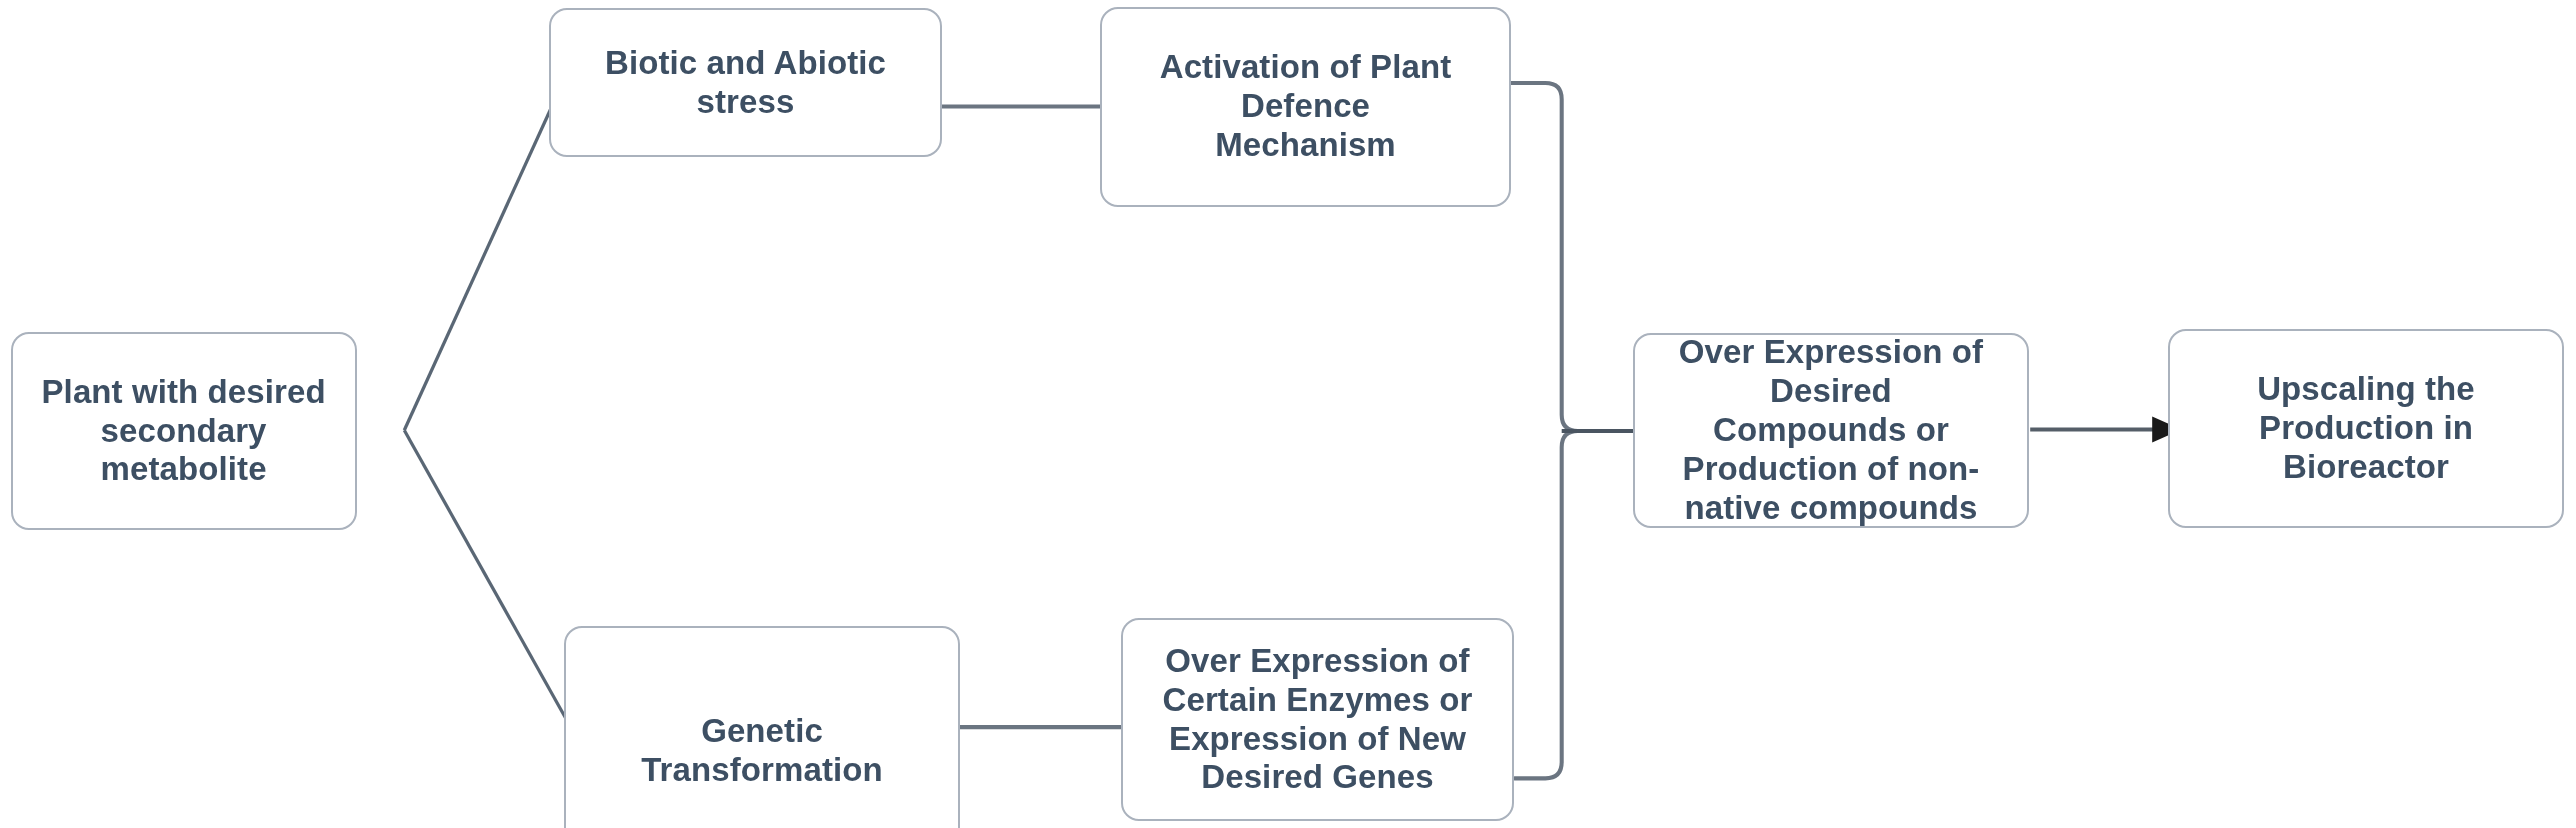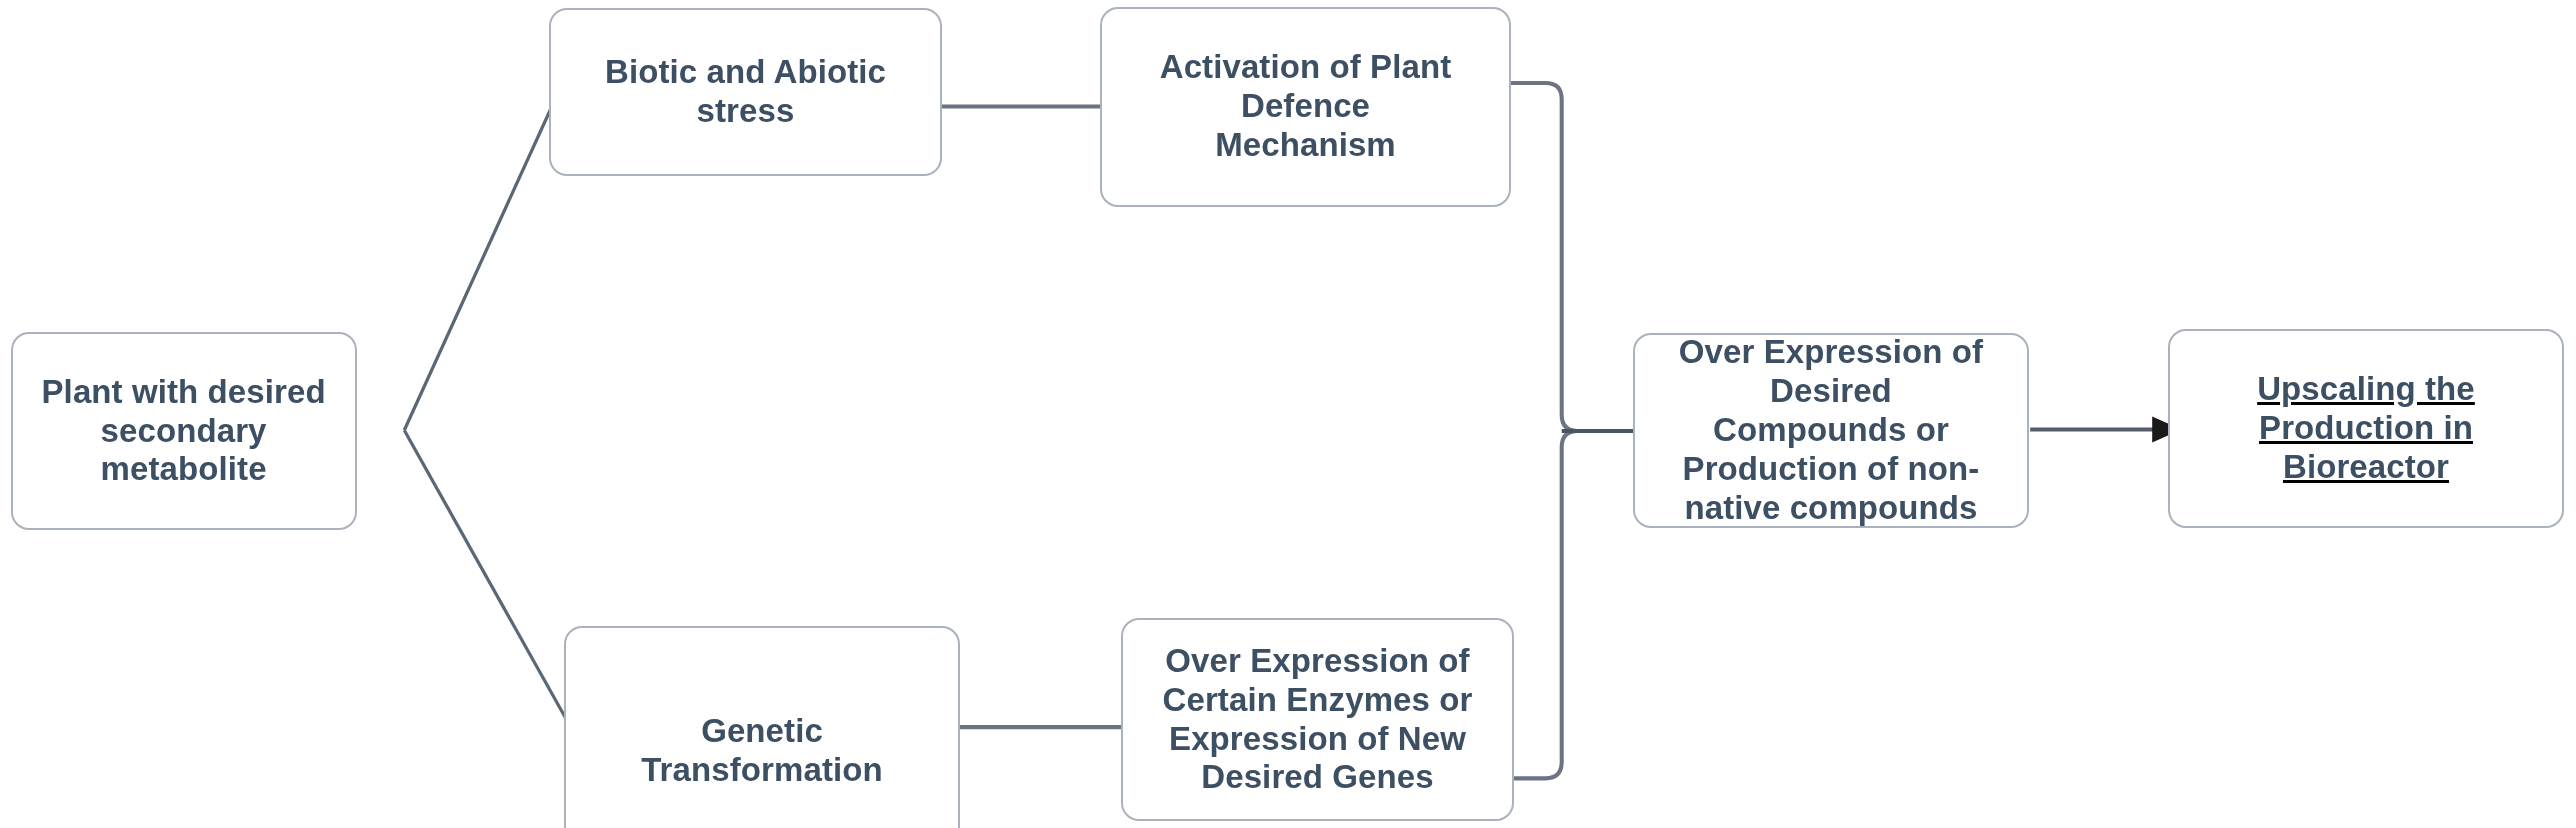--- a/index.html
+++ b/index.html
@@ -40,26 +40,26 @@
     font-weight: bold;
     text-align: center;
     line-height: 1.18;
     letter-spacing: 0.1px;
     white-space: pre-line;
     width: 100%;
     padding: 0 4.9px;
     box-sizing: border-box;
   }
   .n-plant  { left: 10.6px;   top: 332px; width: 346px;  height: 198px; }
-  .n-stress { left: 549px;  top: 8.1px;  width: 393px;  height: 168px; }
+  .n-stress { left: 549px;  top: 8.1px;  width: 393px;  height: 149px; }
   .n-defence{ left: 1100px; top: 6.5px;   width: 411px;  height: 200px; }
   .n-gentr  { left: 564px;  top: 626px; width: 396px;  height: 250px; }
   .n-overenz{ left: 1121px; top: 618px; width: 393px;  height: 203px; }
   .n-overexp{ left: 1633px; top: 333px; width: 396px;  height: 195px; }
-  .n-upscale{ left: 2168px; top: 329px; width: 396px;  height: 199px; text-decoration: underline; }
+  .n-upscale{ left: 2168px; top: 329px; width: 396px;  height: 199px; }
 
   .n-plant   .node-label { font-size: 33px; }
   .n-stress  .node-label { font-size: 33px; }
   .n-defence .node-label { font-size: 33px; }
   .n-gentr   .node-label { font-size: 33px; }
   .n-overenz .node-label { font-size: 33px; }
   .n-overexp .node-label { font-size: 33px; overflow: visible; }
   .n-upscale .node-label { font-size: 33px; }
 
   

